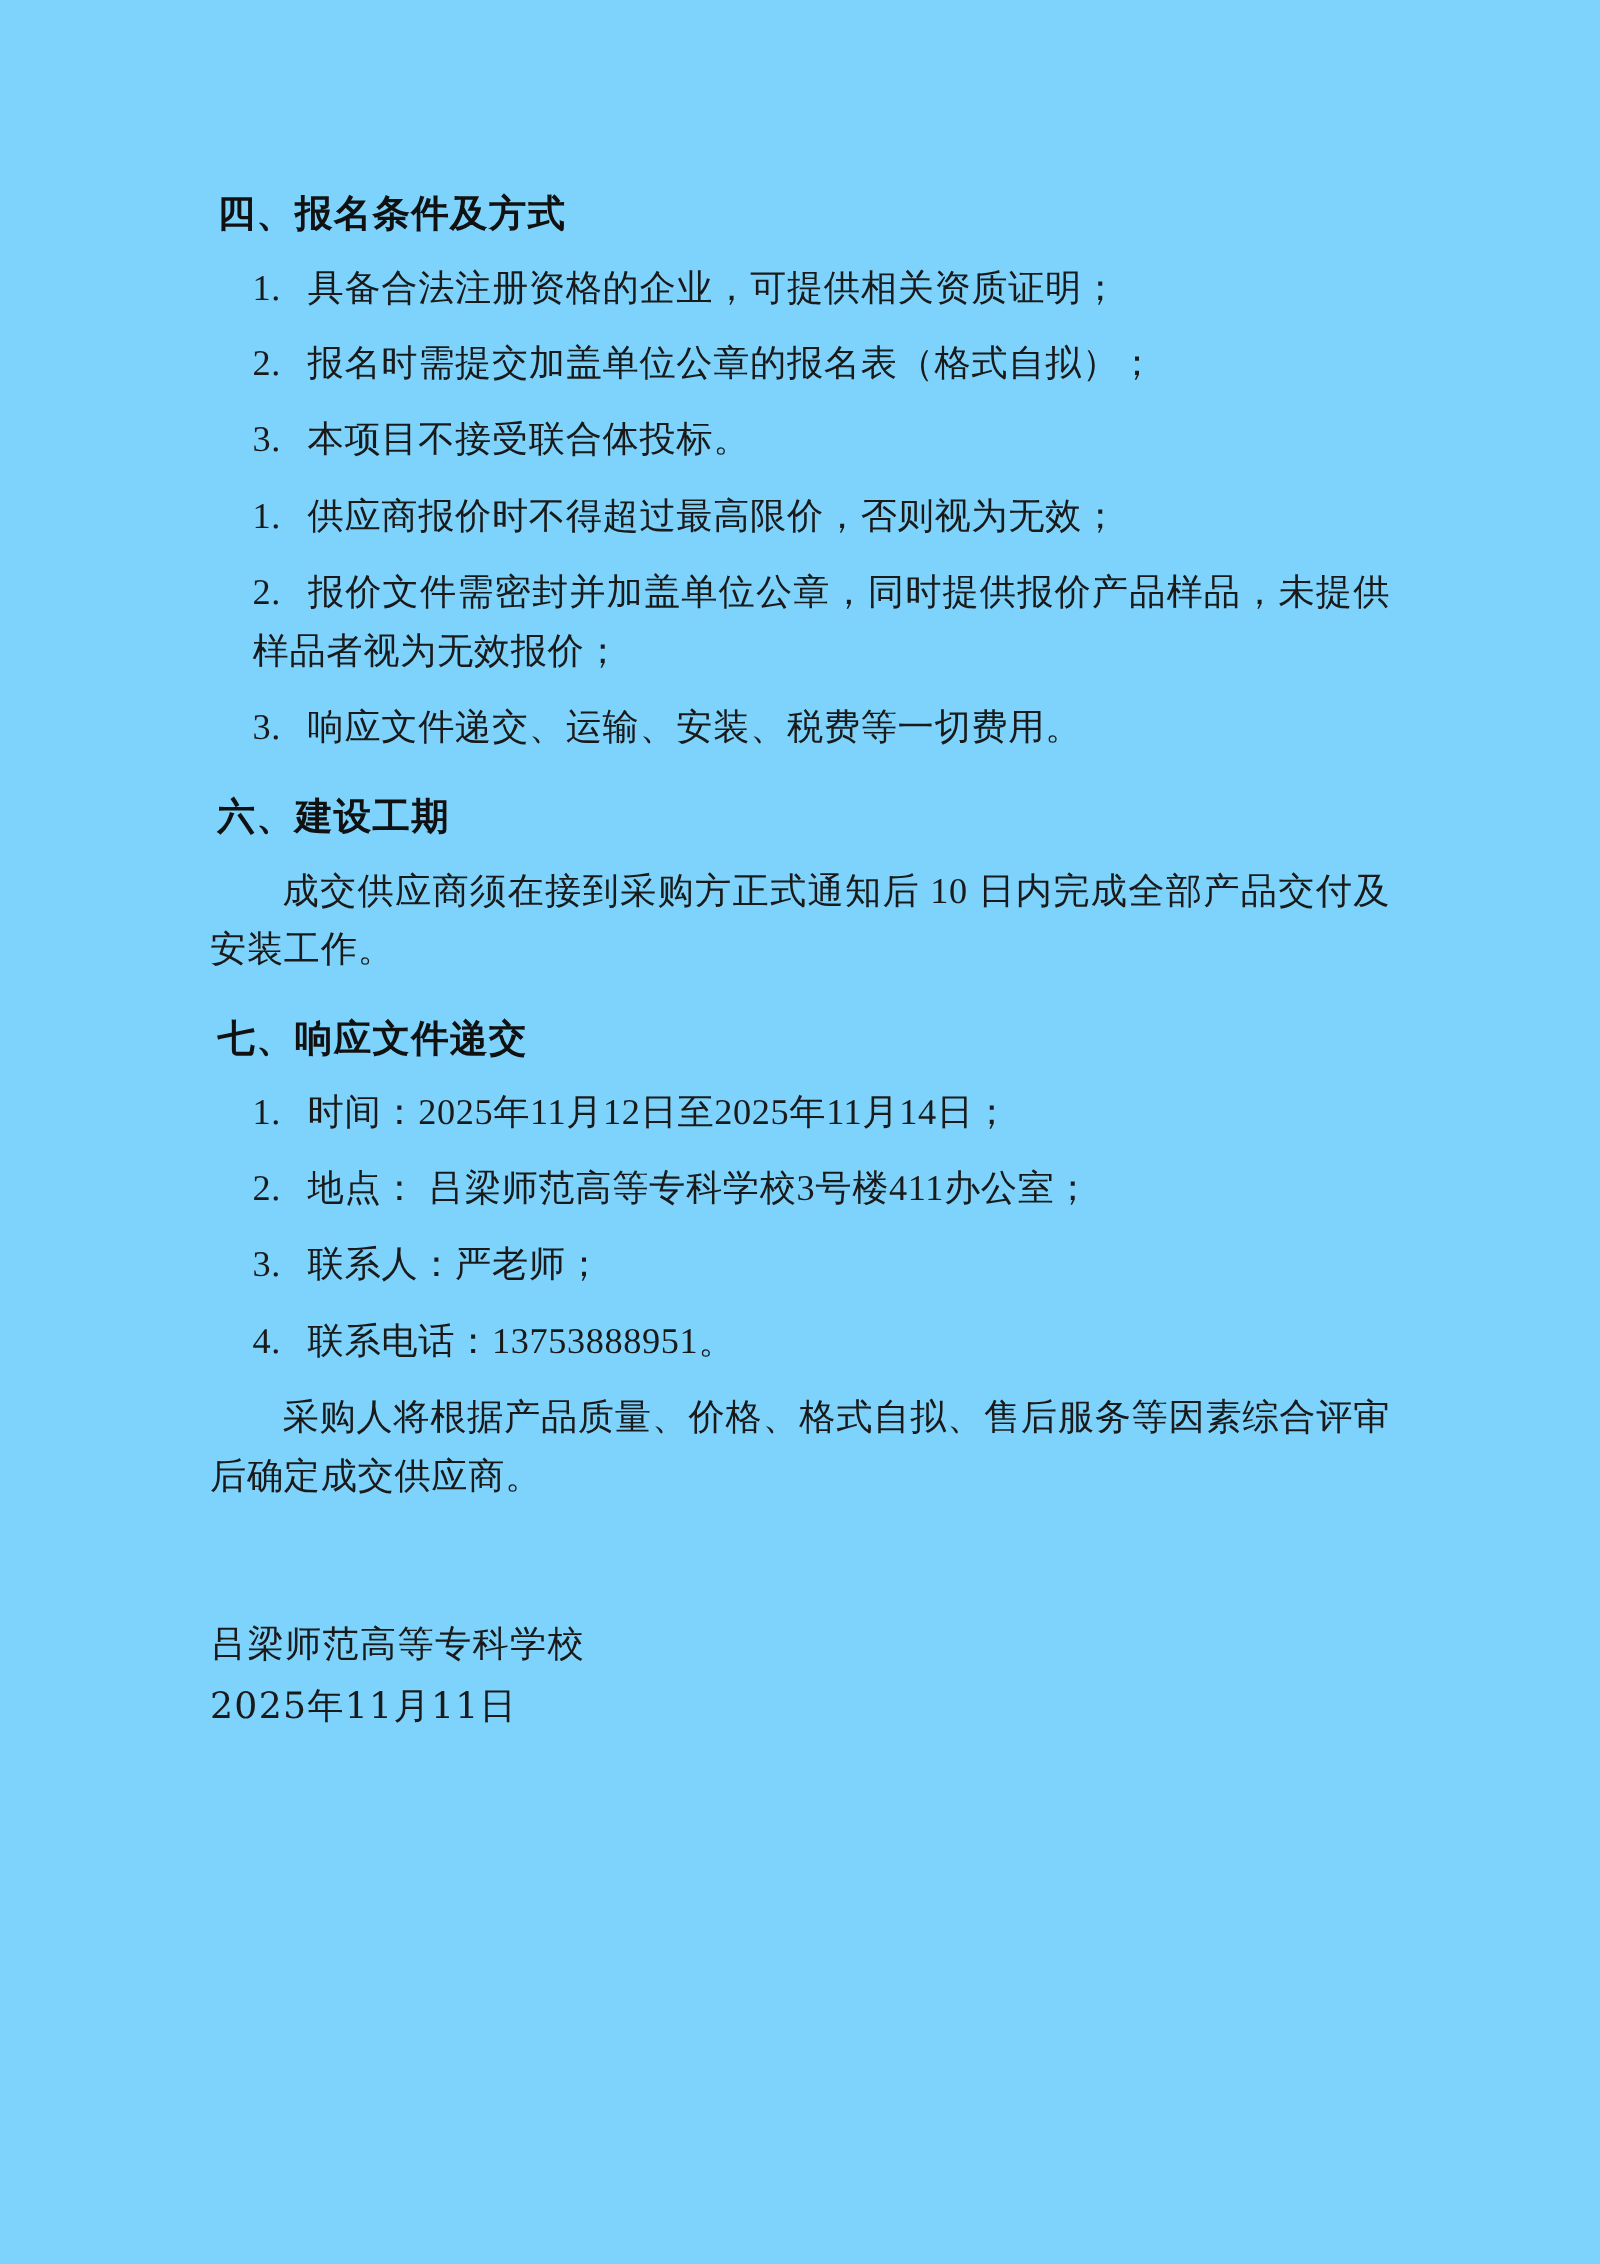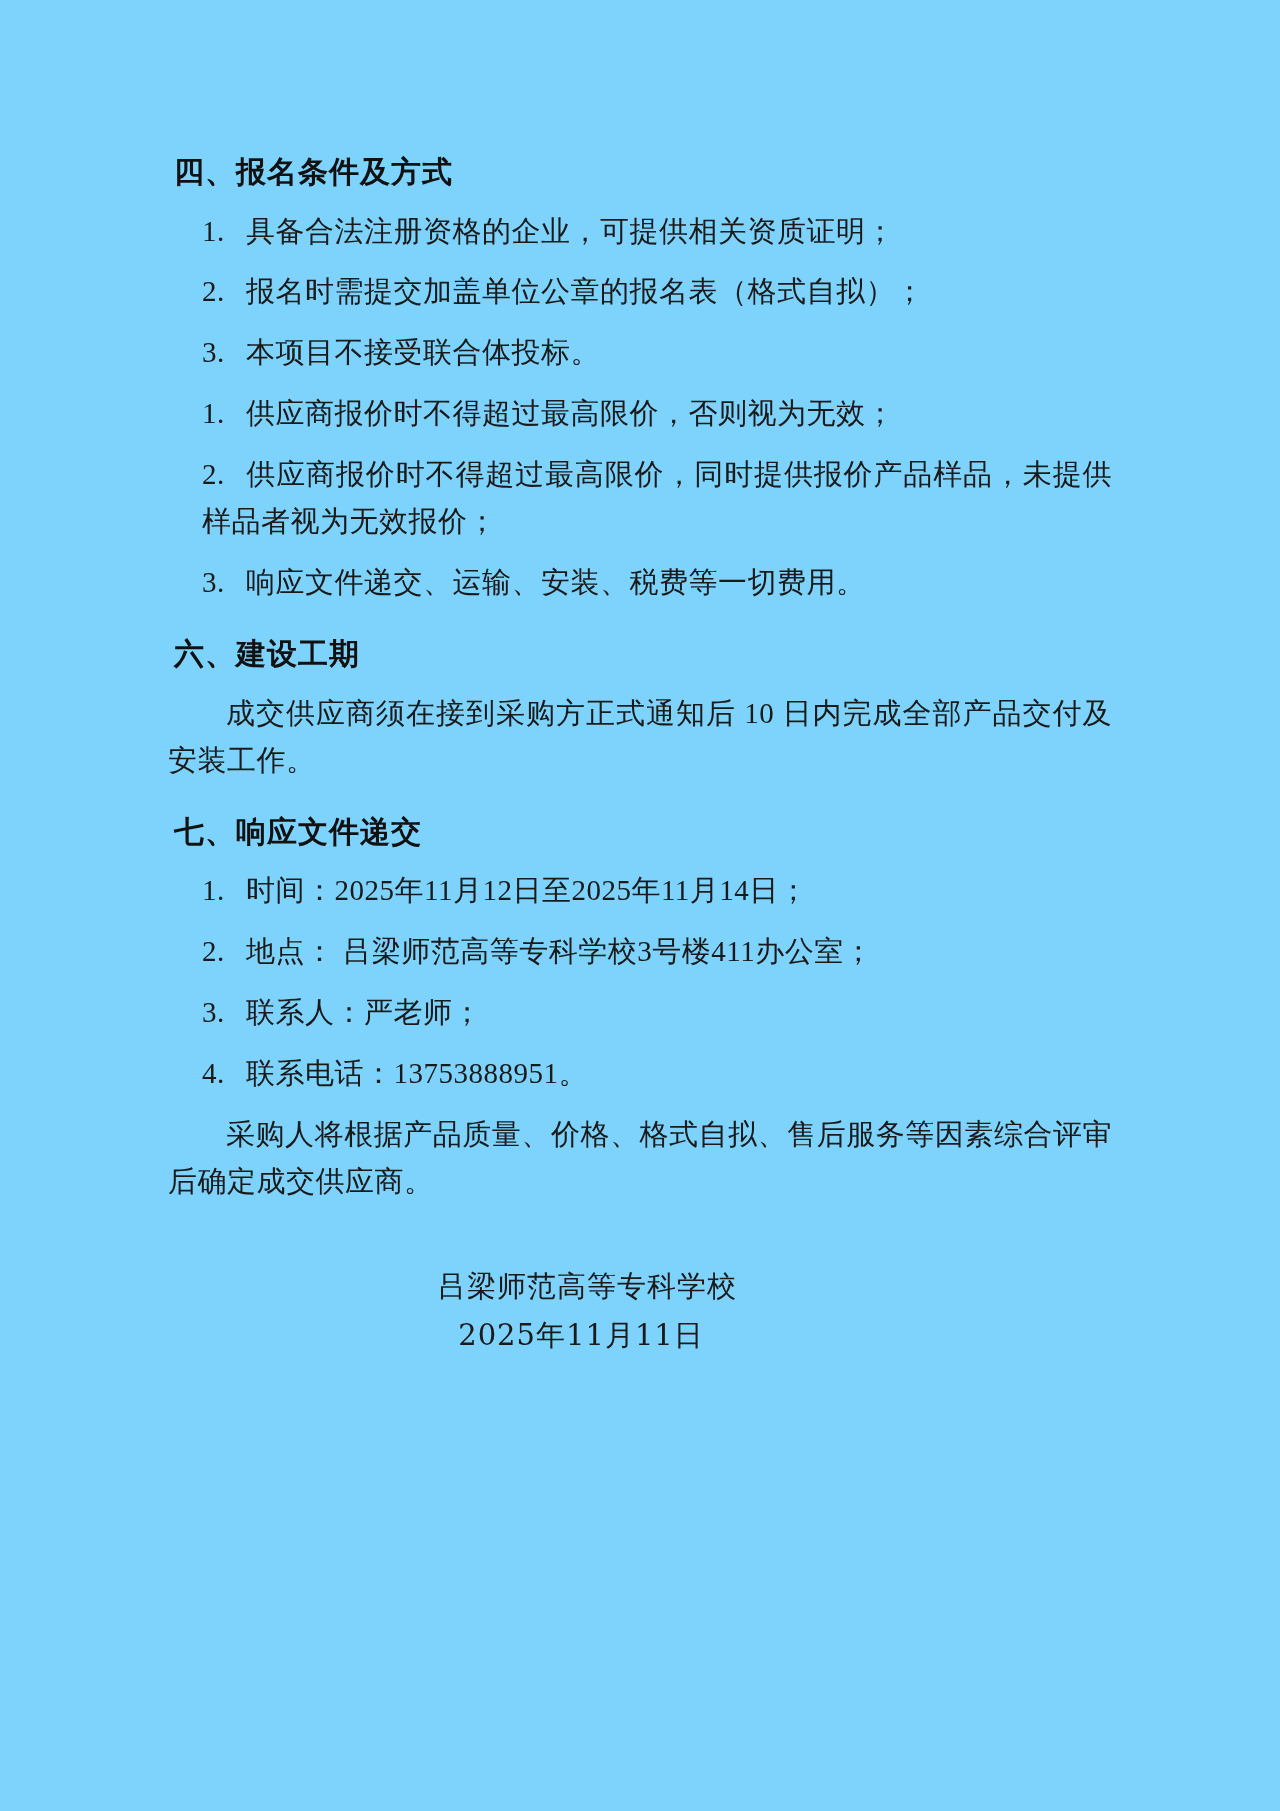--- a/index.html
+++ b/index.html
@@ -53,22 +53,22 @@
   }
   .para.list {
     padding-left: 34px;
     text-indent: 0;
   }
   .para.list .num {
     display: inline-block;
     min-width: 44px;
   }
   .sign-block {
-    margin-top: 57px;
-    text-align: center;
+    margin-top: 86px;
+    text-align: left;
     padding-right: 106px;
   }
   .sign-line {
     font-size: 29px;
     line-height: 1.7;
     letter-spacing: 1px;
   }
   .sign-line.date {
     padding-right: 12px;
   }
@@ -87,21 +87,21 @@
       <span class="num">2.</span><span>报名时需提交加盖单位公章的报名表（格式自拟）；</span>
     </p>
     <p class="para list">
       <span class="num">3.</span><span>本项目不接受联合体投标。</span>
     </p>
 
     <p class="para list">
       <span class="num">1.</span><span>供应商报价时不得超过最高限价，否则视为无效；</span>
     </p>
     <p class="para list">
-      <span class="num">2.</span><span>供应商报价时不得超过最高限价，同时提供报价产品样品，未提供样品者视为无效报价；</span>
+      <span class="num">2.</span><span>报价文件需密封并加盖单位公章，同时提供报价产品样品，未提供样品者视为无效报价；</span>
     </p>
     <p class="para list">
       <span class="num">3.</span><span>响应文件递交、运输、安装、税费等一切费用。</span>
     </p>
 
     <div class="section-heading">六、建设工期</div>
     <p class="para indent">成交供应商须在接到采购方正式通知后 10 日内完成全部产品交付及安装工作。</p>
 
     <div class="section-heading">七、响应文件递交</div>
     <p class="para list">

